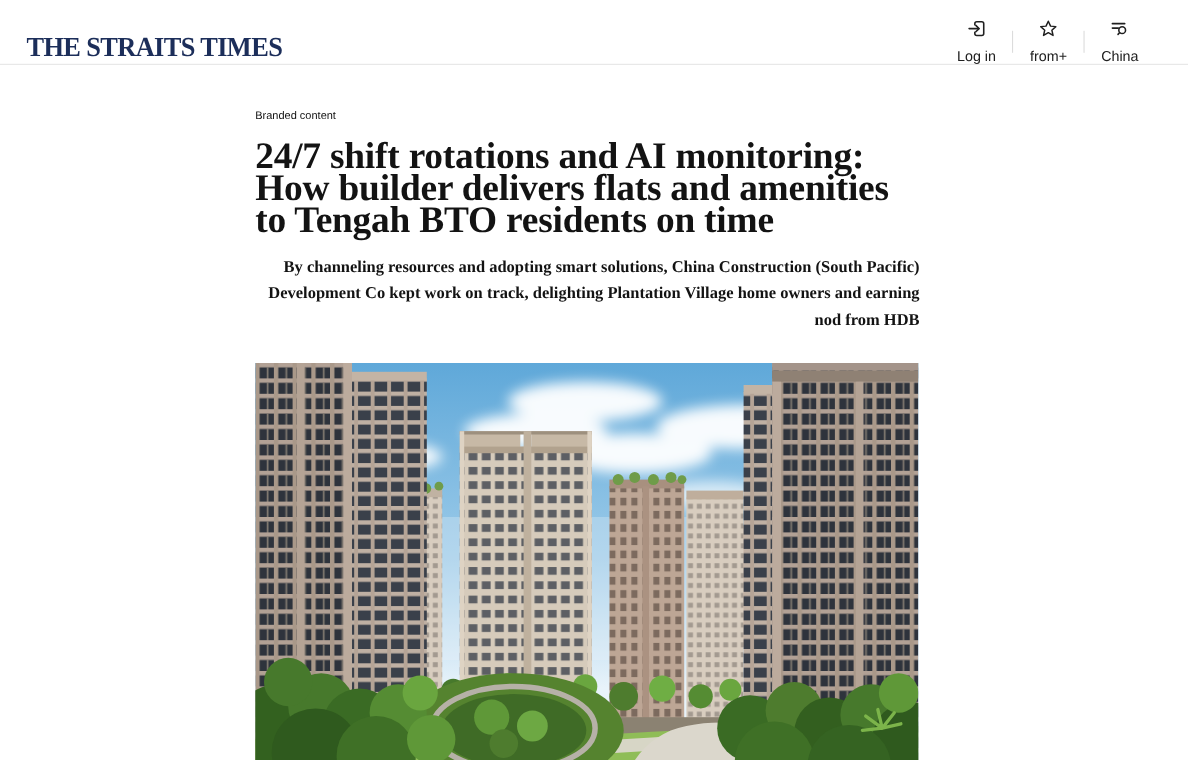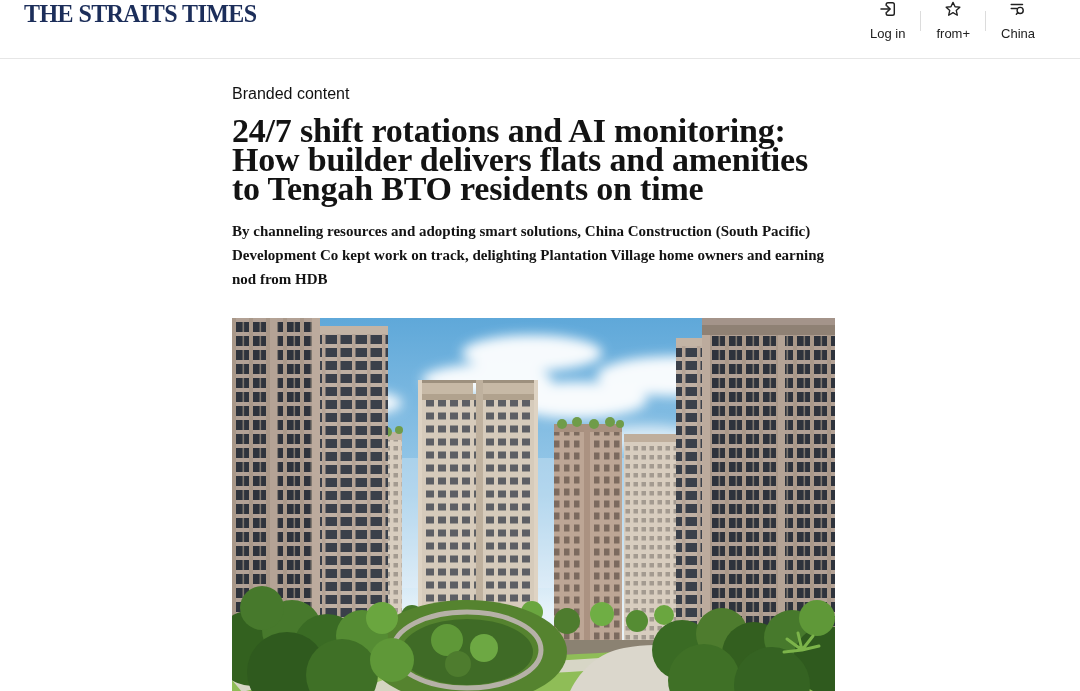--- a/index.html
+++ b/index.html
@@ -14,21 +14,21 @@
   body{
     width:1080px;height:691px;overflow:hidden;
     background:var(--page-background);
     font-family:"Liberation Sans",sans-serif;
     -webkit-font-smoothing:antialiased;
   }
   
   .site-header{
     height:59px;
     border-bottom:1px solid #e6e6e6;
-    display:flex;align-items:flex-start;justify-content:space-between;
+    display:flex;align-items:flex-end;justify-content:space-between;
     padding:0 30px 0 24px;
     background:#fff;
   }
   .masthead{
     font-family:"Liberation Serif",serif;
     font-weight:700;font-size:25px;color:var(--logo-navy);
     letter-spacing:-0.6px;
     transform:scaleX(.96);transform-origin:left center;
     text-decoration:none;white-space:nowrap;cursor:pointer;
   }
@@ -37,33 +37,34 @@
     display:flex;align-items:center;gap:8px;
     background:none;border:none;padding:0 15px;
     font-family:"Liberation Sans",sans-serif;
     font-size:13px;color:var(--nav-text);cursor:pointer;flex-direction:column;
   }
   .nav-btn svg{display:block;}
   .nav-divider{width:1px;height:20px;background:var(--header-divider);}
   
   .article-col{margin-left:232px;width:604px;}
   .kicker{
-    margin-top:28px;font-size:16px;line-height:14px;color:#111;
+    margin-top:40px;font-size:10px;line-height:14px;color:#111;
   }
   .headline{
     margin:15px 0 0;
     font-family:"Liberation Serif",serif;
     font-weight:700;font-size:34px;line-height:29px;
     letter-spacing:-0.2px;color:var(--headline-text);
   }
   .standfirst{
     margin-top:16px;
     font-family:"Liberation Serif",serif;
     font-weight:700;font-size:15px;line-height:24px;
     color:var(--headline-text);
+    text-align:right;
   }
   .hero-figure{
     margin:27px 0 0;width:603px;height:394px;overflow:hidden;background:#cfe3f2;
   }
   .hero-figure svg{display:block;}
 </style>
 </head>
 <body>
 
 <header class="site-header">

